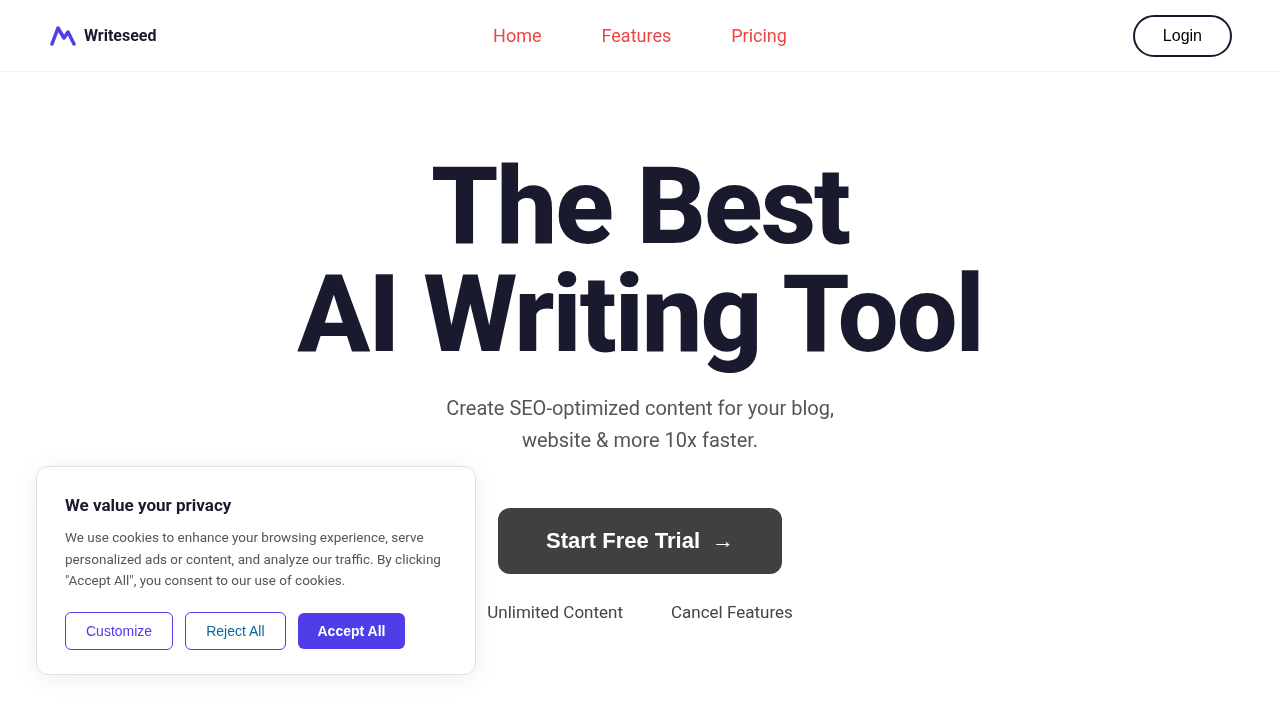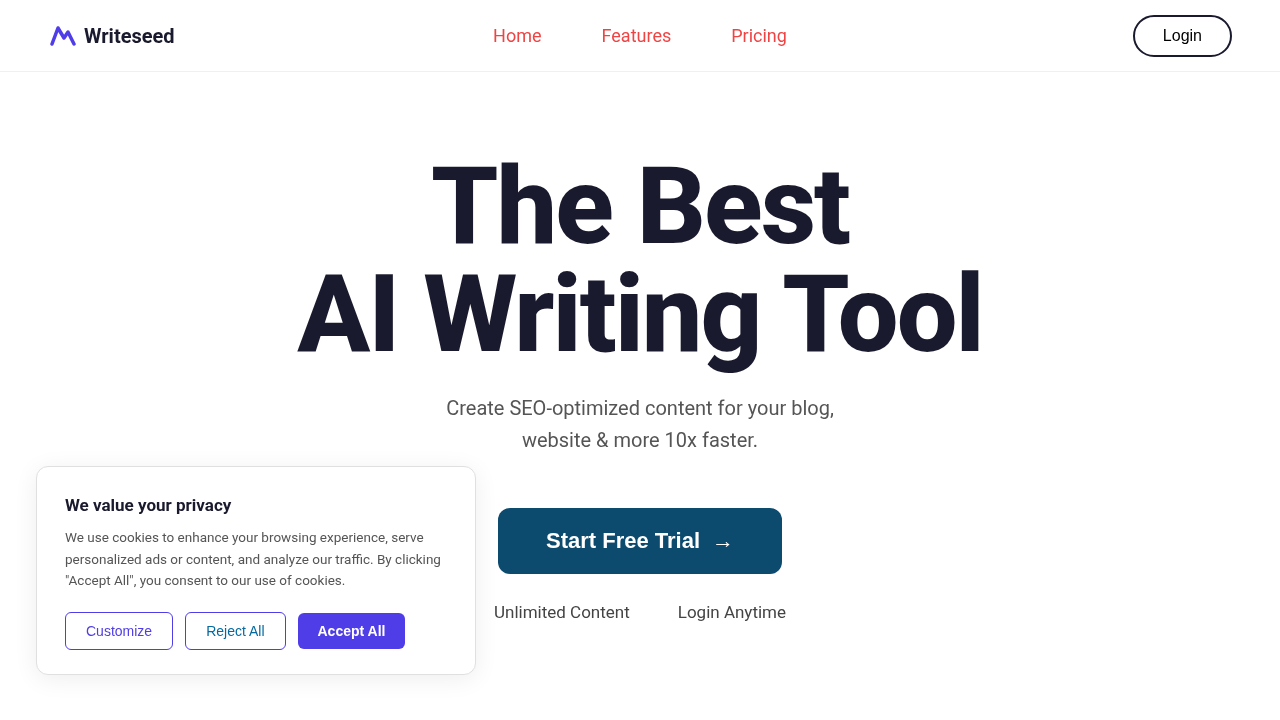--- a/index.html
+++ b/index.html
@@ -34,21 +34,21 @@
       gap: 8px;
       cursor: pointer;
     }
 
     .logo-icon {
       width: 28px;
       height: 28px;
     }
 
     .logo-text {
-      font-size: 20px;
+      font-size: 16px;
       font-weight: 700;
       color: #1a1a2e;
     }
 
     .nav-links {
       display: flex;
       align-items: center;
       gap: 60px;
       position: absolute;
       left: 50%;
@@ -93,21 +93,21 @@
     }
 
     .hero-subtitle {
       font-size: 20px;
       color: #555;
       line-height: 1.6;
       margin-bottom: 52px;
     }
 
     .cta-btn {
-      background: #0c4a6e;
+      background: #404040;
       color: #ffffff;
       border: none;
       border-radius: 12px;
       padding: 20px 48px;
       font-size: 22px;
       font-weight: 600;
       cursor: pointer;
       display: flex;
       align-items: center;
       gap: 12px;
@@ -226,21 +226,21 @@
   <p class="hero-subtitle">
     <span>Create SEO-optimized content for your blog,</span><br>
     <span>website &amp; more 10x faster.</span>
   </p>
   <button class="cta-btn">
     <span>Start Free Trial</span>
     <span class="cta-arrow">→</span>
   </button>
   <div class="hero-badges">
     <span class="badge-text">Unlimited Content</span>
-    <span class="badge-text">Login Anytime</span>
+    <span class="badge-text">Cancel Features</span>
   </div>
 </section>
 
 <div class="cookie-banner">
   <div class="cookie-title">We value your privacy</div>
   <div class="cookie-text">We use cookies to enhance your browsing experience, serve personalized ads or content, and analyze our traffic. By clicking "Accept All", you consent to our use of cookies.</div>
   <div class="cookie-buttons">
     <button class="btn-customize">Customize</button>
     <button class="btn-reject">Reject All</button>
     <button class="btn-accept">Accept All</button>

